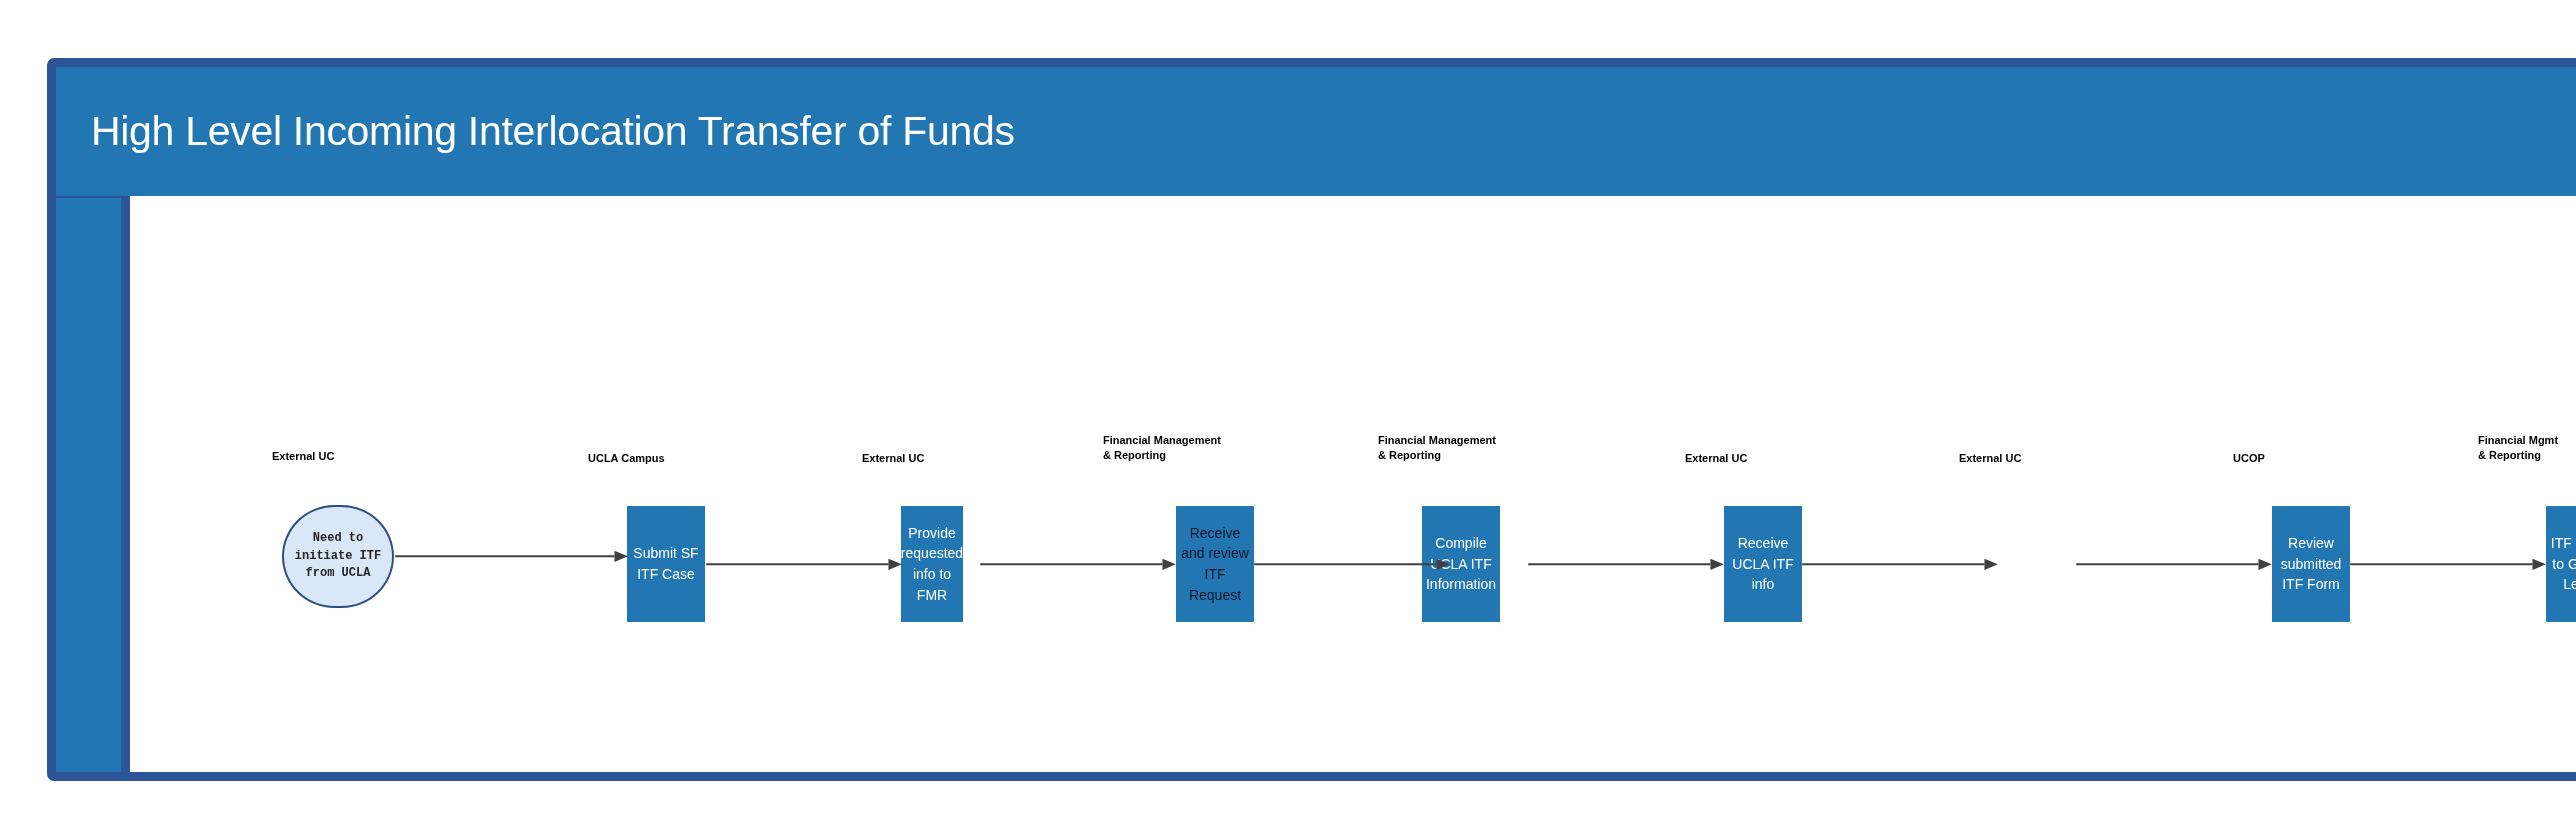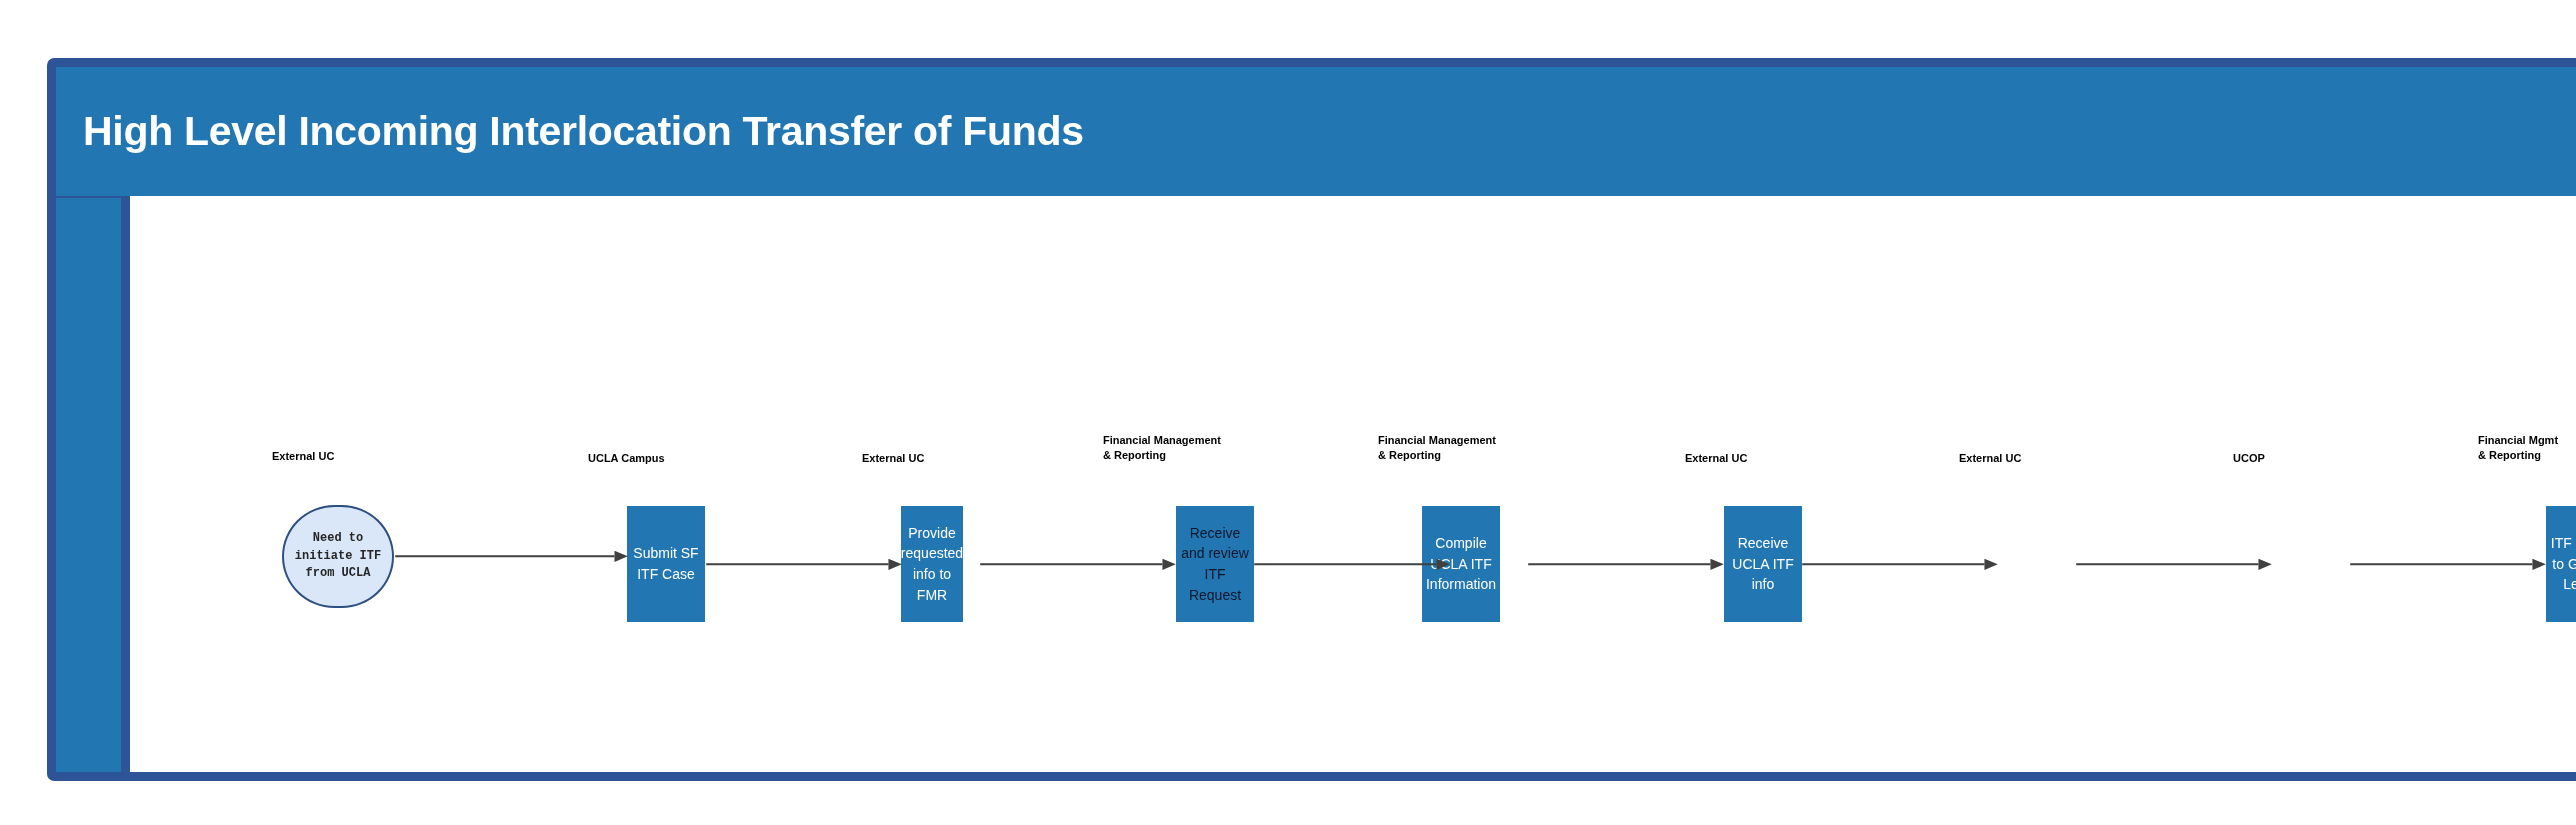--- a/index.html
+++ b/index.html
@@ -36,23 +36,23 @@
     right: 0;
     height: 129px;
     background: #2277B3;
     box-sizing: border-box;
     display: flex;
     align-items: center;
   }
   #title-text {
     color: #FFFFFF;
     font-size: 41px;
-    font-weight: bold;
+    font-weight: normal;
     letter-spacing: -0.3px;
-    padding-left: 27px;
+    padding-left: 35px;
     font-family: "Liberation Sans", sans-serif;
     white-space: nowrap;
   }
 
   
   #lane-strip {
     position: absolute;
     left: 0;
     top: 129px;
     width: 74px;
@@ -155,20 +155,23 @@
 &amp; Reporting</div>
       <div class="node node-process" style="left: 1283px; top: 310px; width: 78px; height: 116px; background: rgb(34, 119, 179); color: rgb(255, 255, 255);">
         <span>Compile UCLA ITF Information</span>
       </div>
       <div class="lane-label" style="left: 1546px; top: 255px; width: 157px; color: rgb(0, 0, 0);">External UC</div>
       <div class="node node-process" style="left: 1585px; top: 310px; width: 78px; height: 116px; background: rgb(34, 119, 179); color: rgb(255, 255, 255);">
         <span>Receive UCLA ITF info</span>
       </div>
       <div class="lane-label" style="left: 1820px; top: 255px; width: 157px; color: rgb(0, 0, 0);">External UC</div>
       <div class="lane-label" style="left: 2094px; top: 255px; width: 157px; color: rgb(0, 0, 0);">UCOP</div>
+      <div class="node node-process" style="left: 2133px; top: 310px; width: 78px; height: 116px; background: rgb(34, 119, 179); color: rgb(255, 255, 255);">
+        <span>Review submitted ITF Form</span>
+      </div>
       <div class="lane-label" style="left: 2339px; top: 237px; width: 216px; color: rgb(0, 0, 0);">Financial Mgmt
 &amp; Reporting</div>
       <div class="node node-process" style="left: 2407px; top: 310px; width: 78px; height: 116px; background: rgb(34, 119, 179); color: rgb(255, 255, 255);">
         <span>ITF Posted to General Ledger</span>
       </div>
       <div class="connector" style="left: 256px; top: 350px; width: 233px;">
         <svg width="233" height="20.6" viewBox="0 0 452 40">
           <line x1="0" y1="20" x2="426" y2="20" stroke="#404040" stroke-width="4"></line>
           <polygon points="426,9 452,20 426,31" fill="#404040"></polygon>
         </svg>

